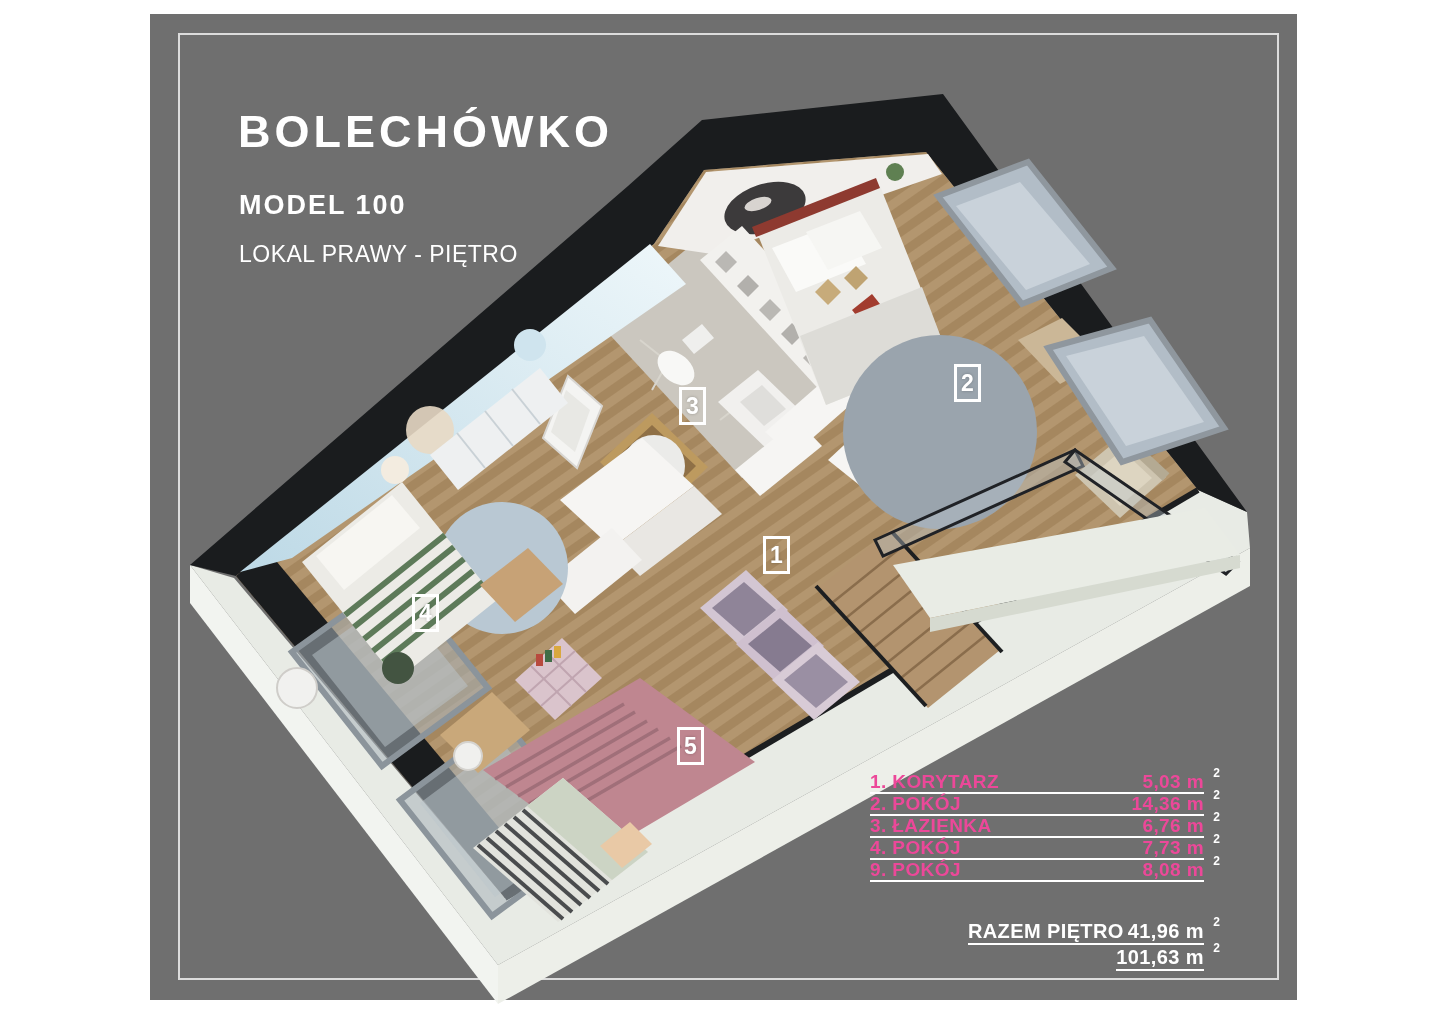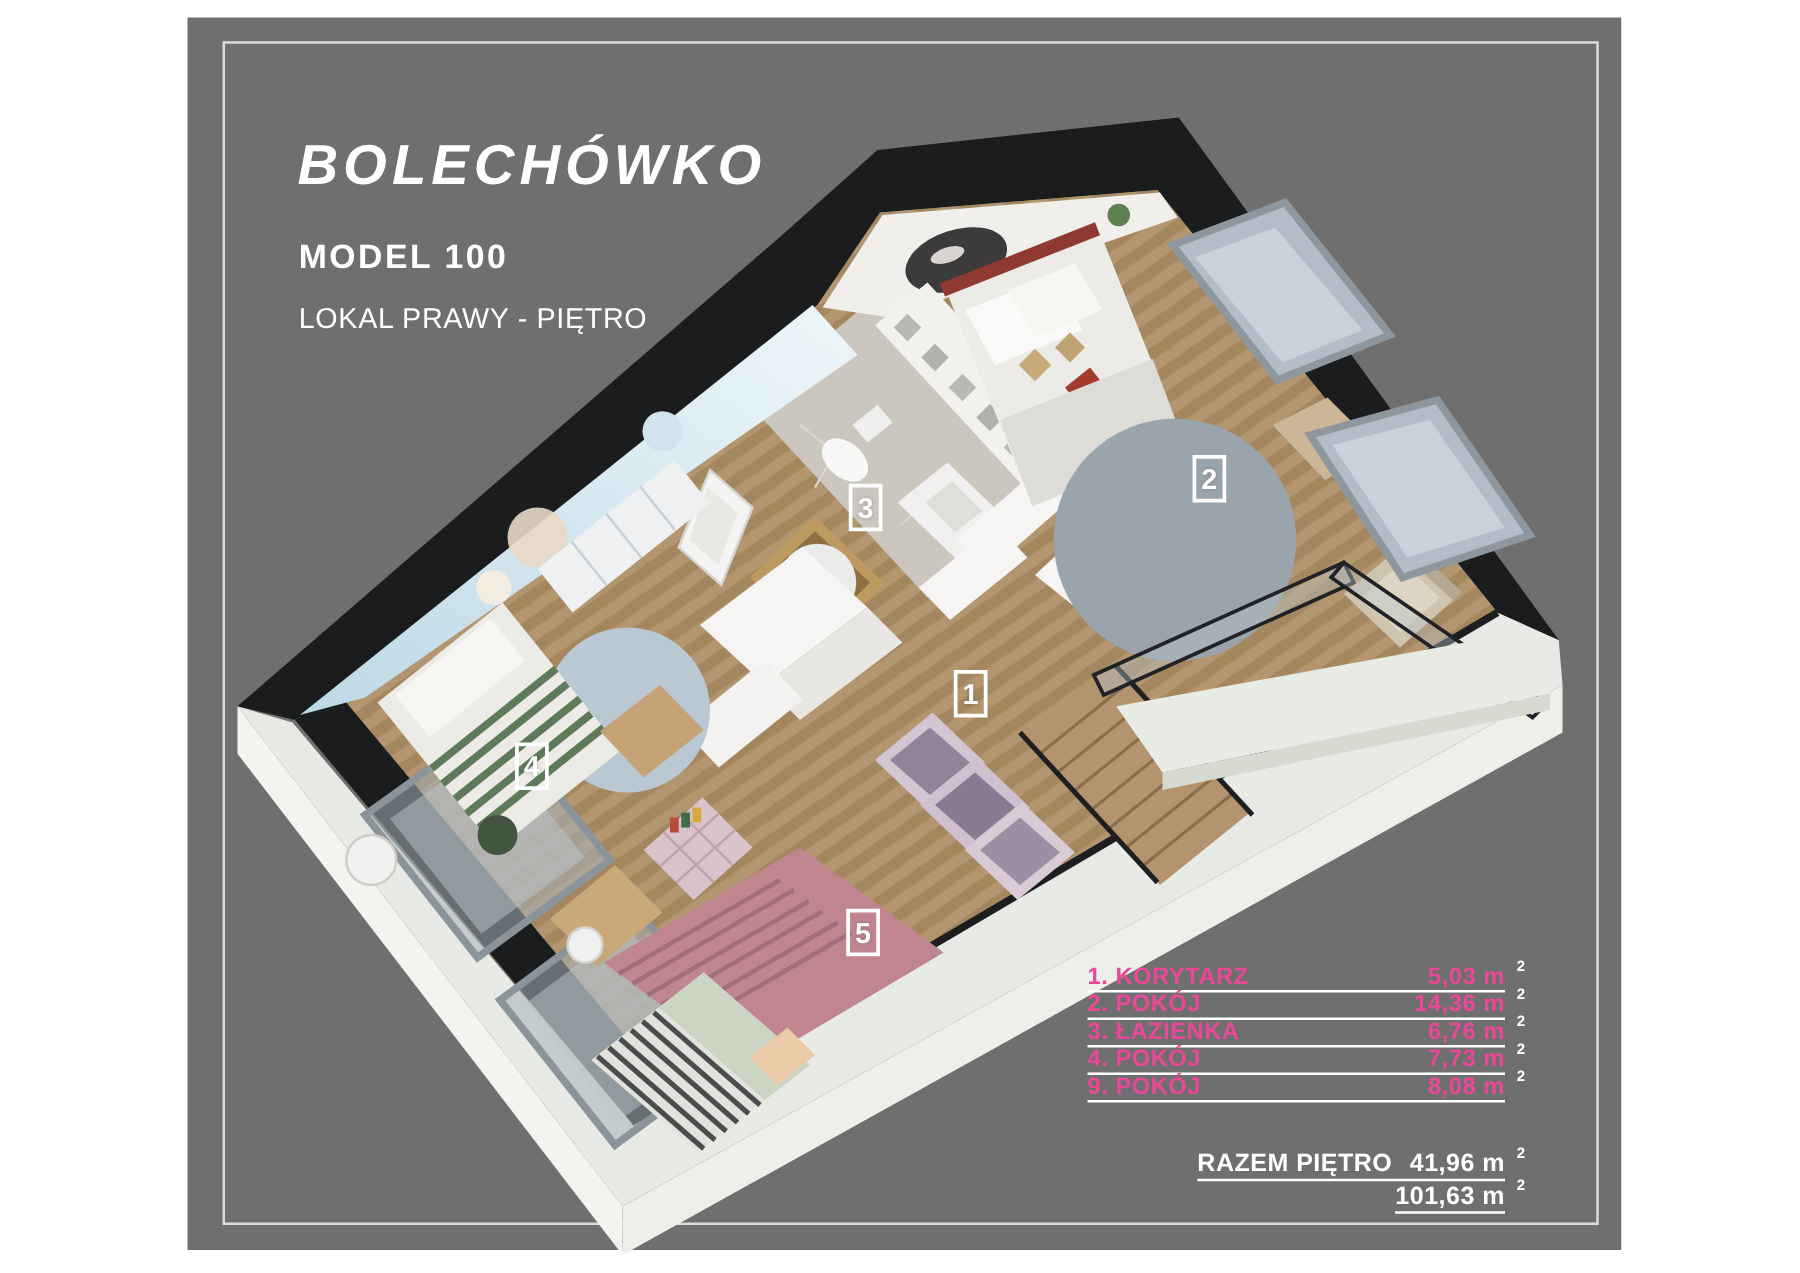--- a/index.html
+++ b/index.html
@@ -2,34 +2,34 @@
 <html><head>
 <meta charset="utf-8">
 <style>
   html,body{margin:0;padding:0;width:1440px;height:1018px;background:#ffffff;
     font-family:"Liberation Sans",sans-serif;position:relative;overflow:hidden;}
   .panel{position:absolute;left:150px;top:14px;width:1147px;height:986px;background:#6f6f6f;}
   .frame{position:absolute;left:28px;top:19px;right:18px;bottom:20px;border:2px solid #dcdcdc;}
   .plan-svg-wrap{position:absolute;left:0;top:0;width:1440px;height:1018px;}
   .plan-svg-wrap svg{display:block;}
   .hdr{position:absolute;color:#ffffff;white-space:nowrap;}
-  .project-title{left:238px;top:106px;font-size:45px;font-weight:700;letter-spacing:4px;font-style:italic;}
+  .project-title{left:238px;top:106px;font-size:45px;font-weight:700;letter-spacing:4px;}
   .model-line{left:239px;top:190px;font-size:27px;font-weight:700;letter-spacing:2px;}
   .unit-line{left:239px;top:228px;font-size:23px;font-weight:400;letter-spacing:0.5px;margin-top:13px;}
   .plan-label{position:absolute;width:27px;height:38px;border:3px solid #ffffff;color:#ffffff;
     font-weight:700;font-size:23px;display:flex;align-items:center;justify-content:center;
     box-sizing:border-box;text-shadow:0 0 3px rgba(0,0,0,0.25);}
   .legend{position:absolute;left:870px;top:772px;width:352px;}
   .legend-row{position:relative;padding-right:18px;}
   .legend-line{display:flex;justify-content:space-between;border-bottom:2px solid #ffffff;
     color:#ec4899;font-weight:700;font-size:19px;line-height:19px;padding-bottom:1px;letter-spacing:0.4px;}
   .legend-sup{position:absolute;right:2px;top:-6px;font-size:12px;font-weight:700;color:#ffffff;}
   .totals{position:absolute;left:870px;top:921px;width:352px;display:flex;flex-direction:column;align-items:flex-end;}
   .total-row{position:relative;padding-right:18px;margin-bottom:2px;}
-  .total-line{display:inline-flex;gap:14px;border-bottom:2px solid #ffffff;color:#ffffff;
+  .total-line{display:inline-flex;gap:4px;border-bottom:2px solid #ffffff;color:#ffffff;
     font-weight:700;font-size:20px;line-height:21px;padding-bottom:1px;letter-spacing:0.4px;text-align:right;}
   .total-sup{position:absolute;right:2px;top:-6px;font-size:12px;font-weight:700;color:#ffffff;}
 </style>
 </head>
 <body>
 
 <div class="panel">
   <div class="frame"></div>
 </div>
 

